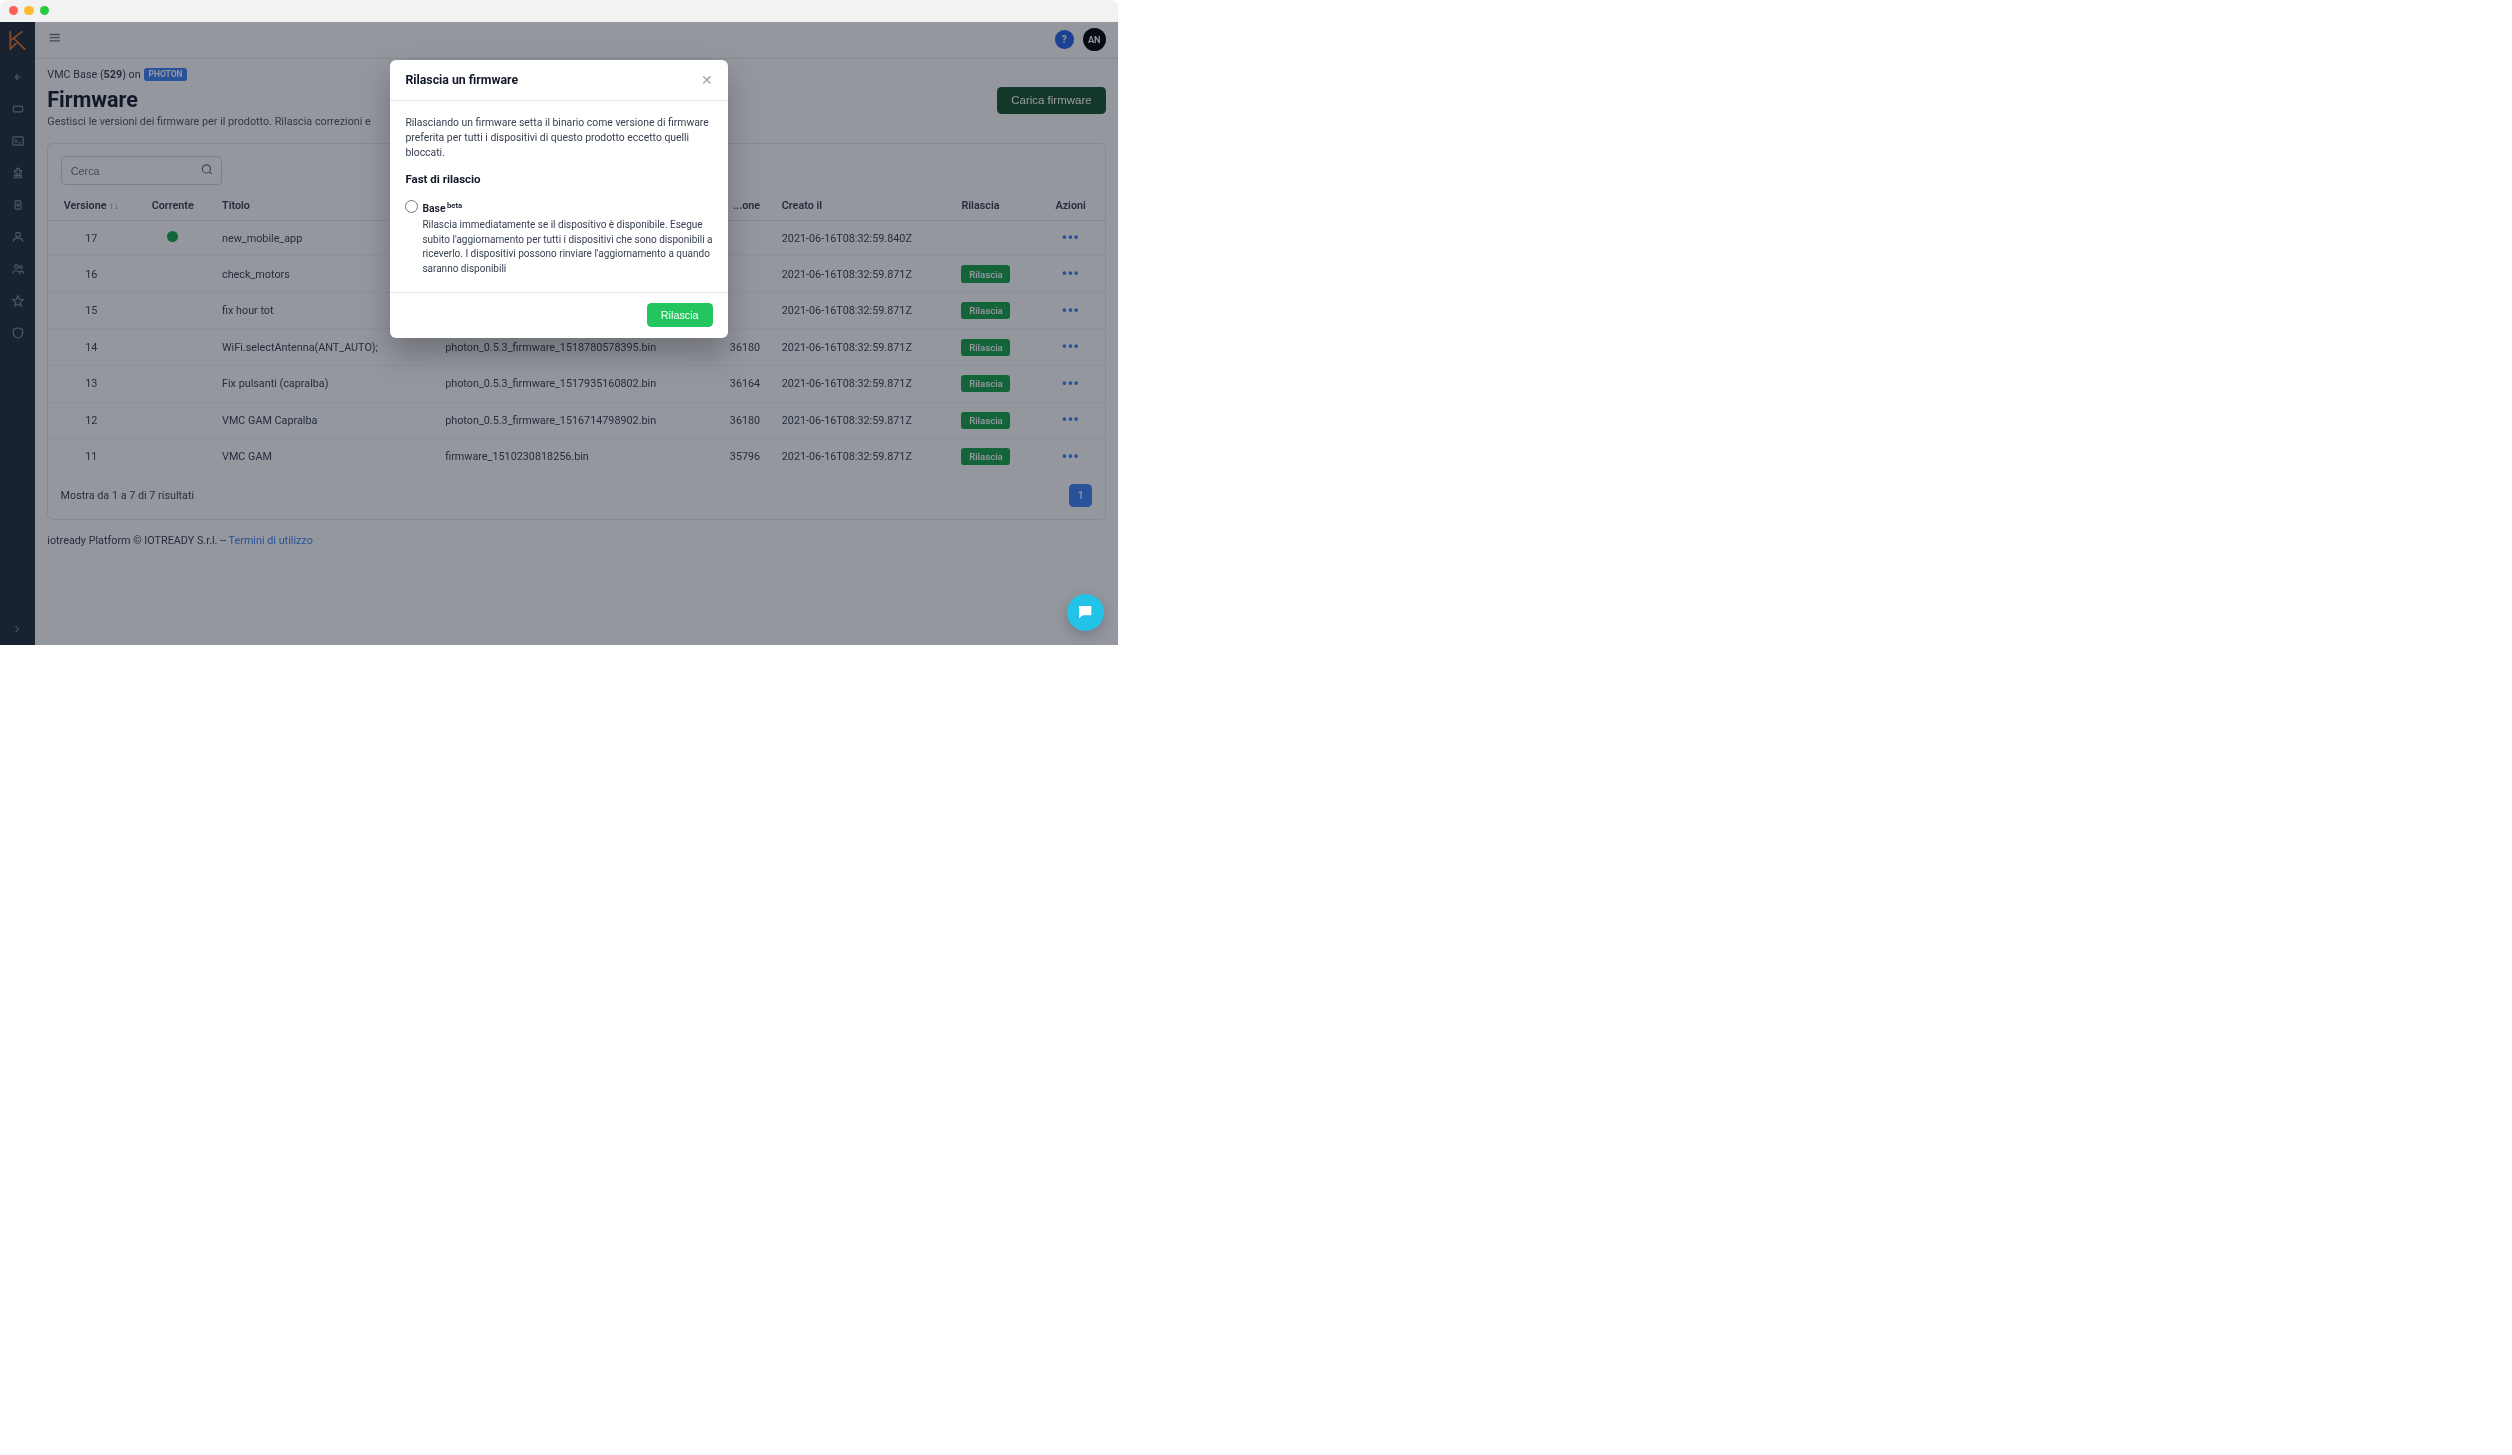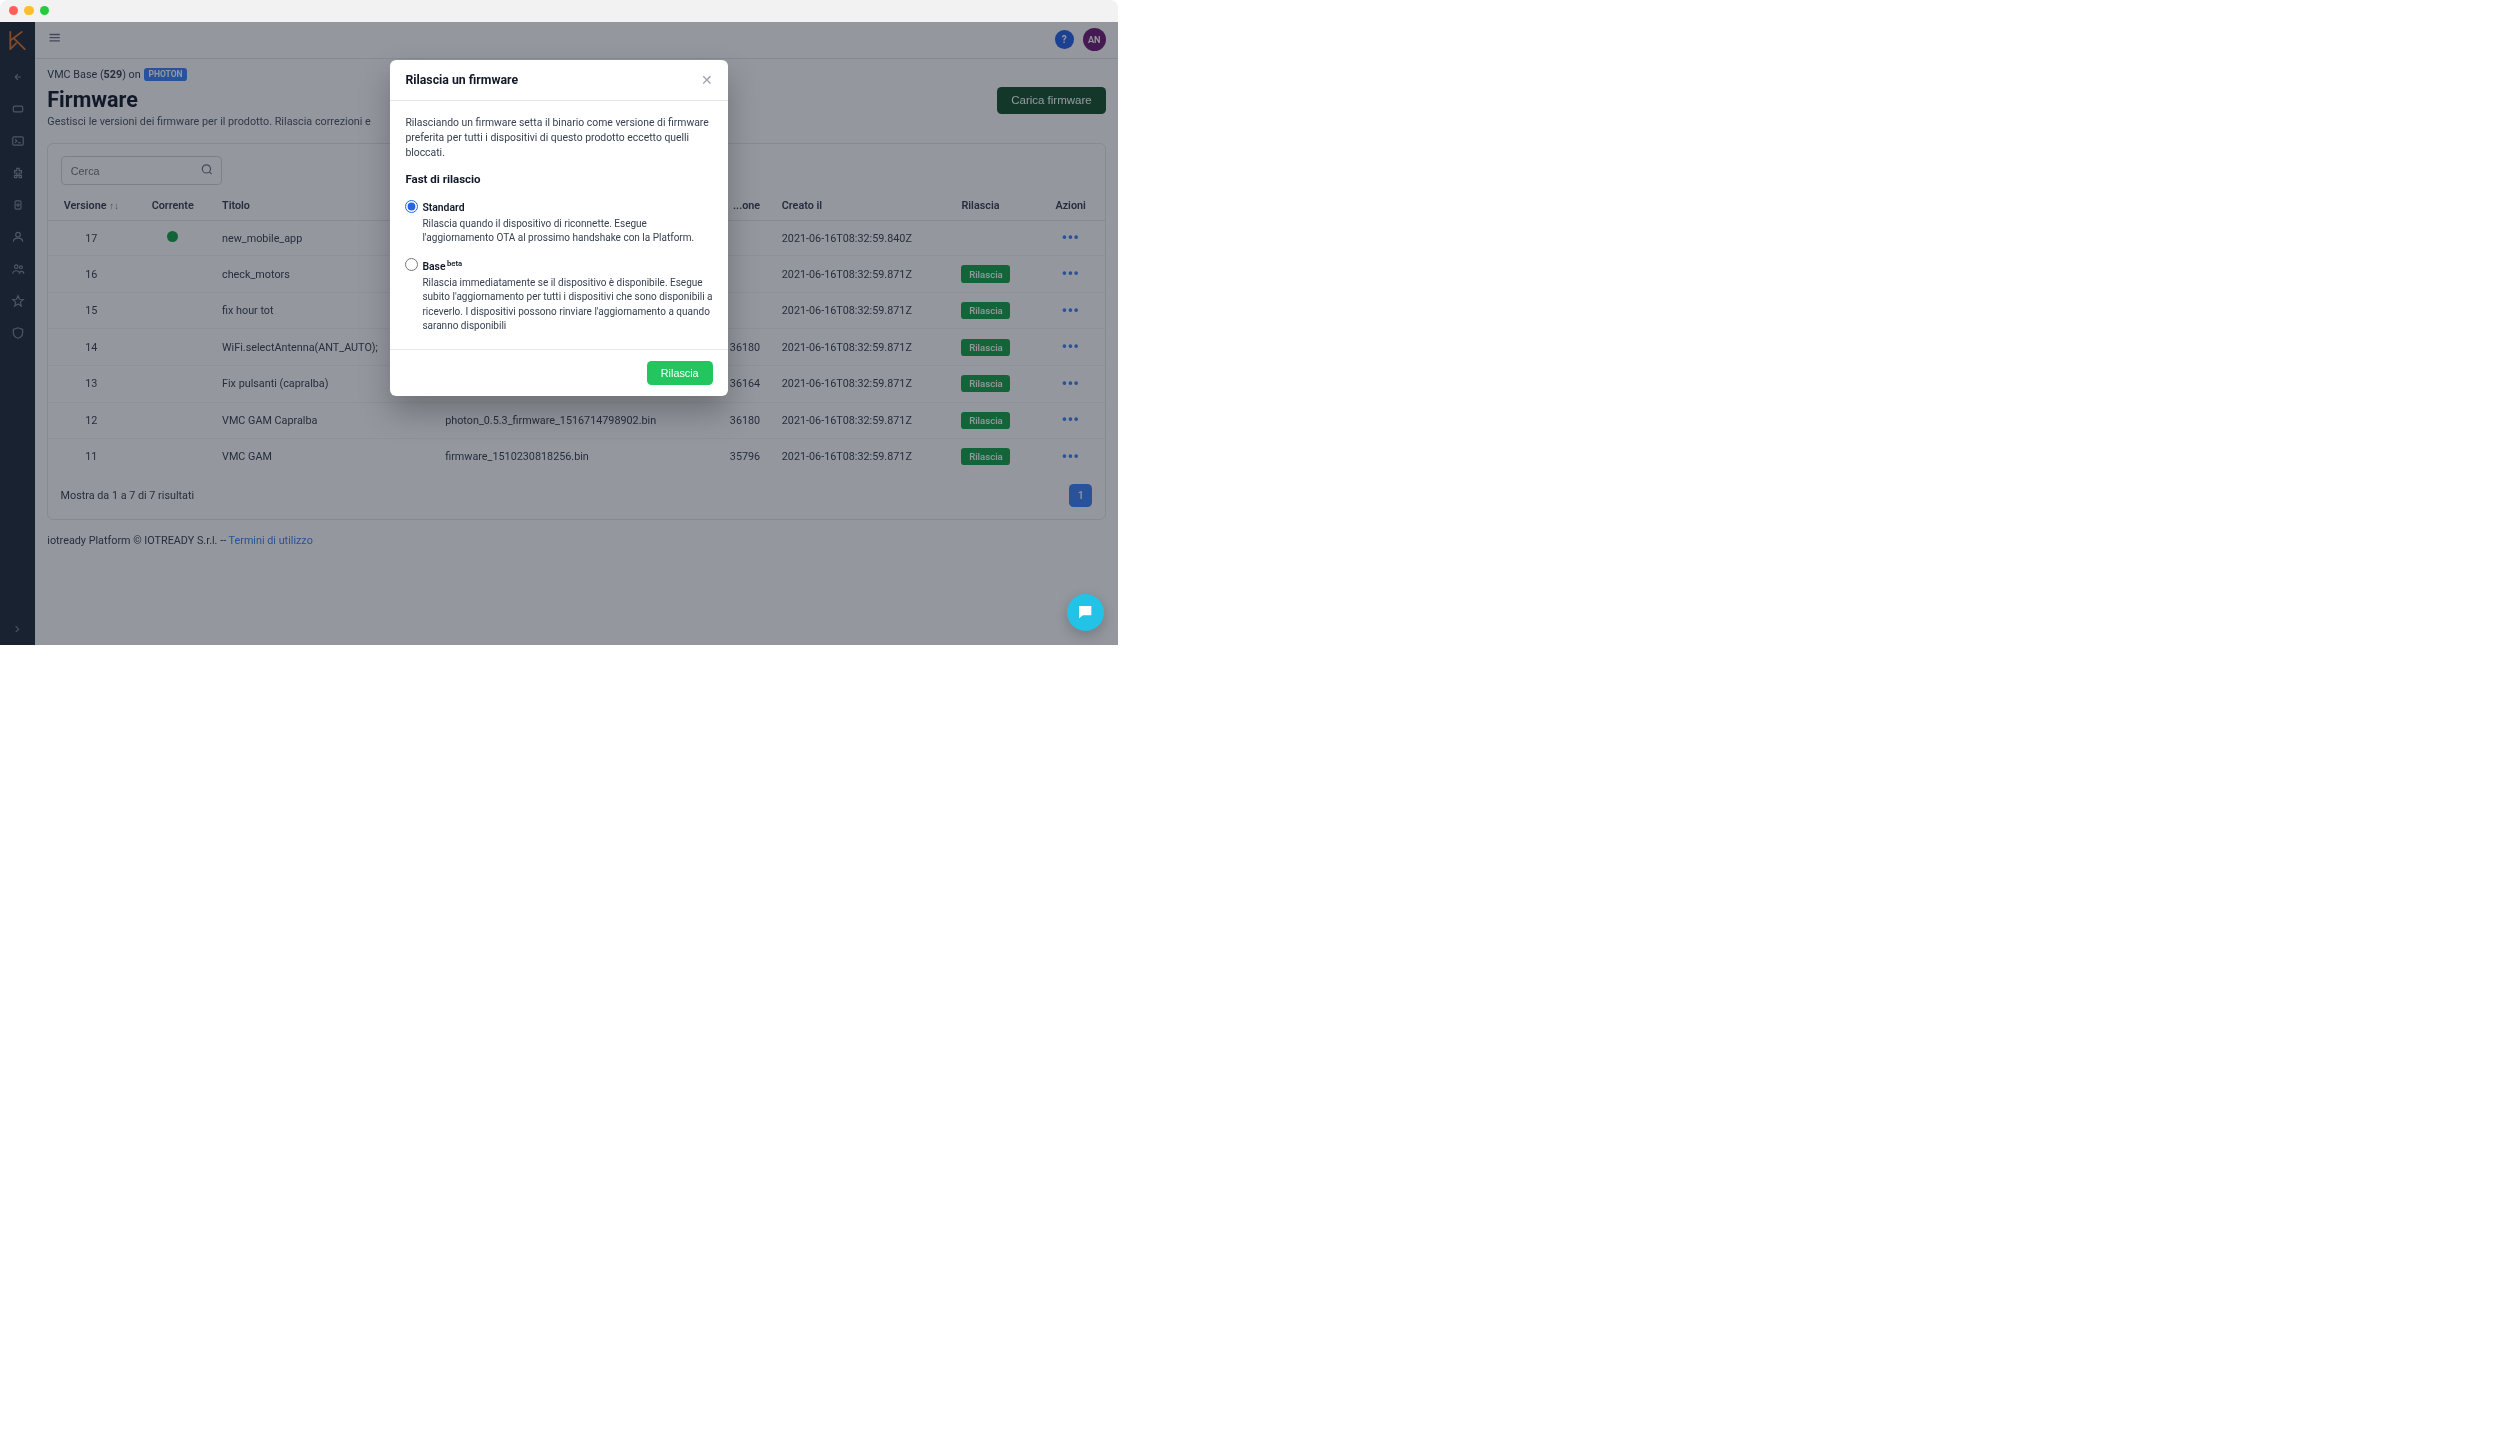--- a/index.html
+++ b/index.html
@@ -66,21 +66,21 @@
   .topbar .spacer { flex:1; }
   .help-btn {
     width:18.4px; height:18.4px; border-radius:50%;
     background:#2563eb; color:#fff;
     display:flex; align-items:center; justify-content:center;
     font-size:10px; font-weight:700;
     margin-right:9.2px;
   }
   .avatar {
     width:23px; height:23px; border-radius:50%;
-    background:#701a75; color:#fff; font-size:9.2px; font-weight:600;
+    background:#000000; color:#fff; font-size:9.2px; font-weight:600;
     display:flex; align-items:center; justify-content:center;text-align:center;
   }
 
   
   .content { flex:1; overflow:auto; padding: 0 12.3px 12.3px 12.3px; position:relative; }
 
   .breadcrumb-row {
     padding: 9.2px 0 6.1px 0; font-size:10.8px; color:#374151;
     display:flex; align-items:center;
   }
@@ -441,29 +441,20 @@
   <div class="modal">
     <div class="modal-header">
       <h3>Rilascia un firmware</h3>
       <span class="spacer"></span>
       <span class="modal-close">✕</span>
     </div>
     <div class="modal-body">
       <p>Rilasciando un firmware setta il binario come versione di firmware preferita per tutti i dispositivi di questo prodotto eccetto quelli bloccati.</p>
       <h4>Fast di rilascio</h4>
 
-      <div class="radio-row">
-        <div class="radio-col-input">
-          <input type="radio" name="reltype" checked="" style="">
-        </div>
-        <div class="radio-col-txt">
-          <div class="radio-title">Standard</div>
-          <div class="radio-desc">Rilascia quando il dispositivo di riconnette. Esegue l'aggiornamento OTA al prossimo handshake con la Platform.</div>
-        </div>
-      </div>
 
       <div class="radio-row">
         <div class="radio-col-input">
           <input type="radio" name="reltype" style="">
         </div>
         <div class="radio-col-txt">
           <div class="radio-title">
             <span>Base</span><span class="beta">beta</span>
           </div>
           <div class="radio-desc">Rilascia immediatamente se il dispositivo è disponibile. Esegue subito l'aggiornamento per tutti i dispositivi che sono disponibili a riceverlo. I dispositivi possono rinviare l'aggiornamento a quando saranno disponibili</div>

